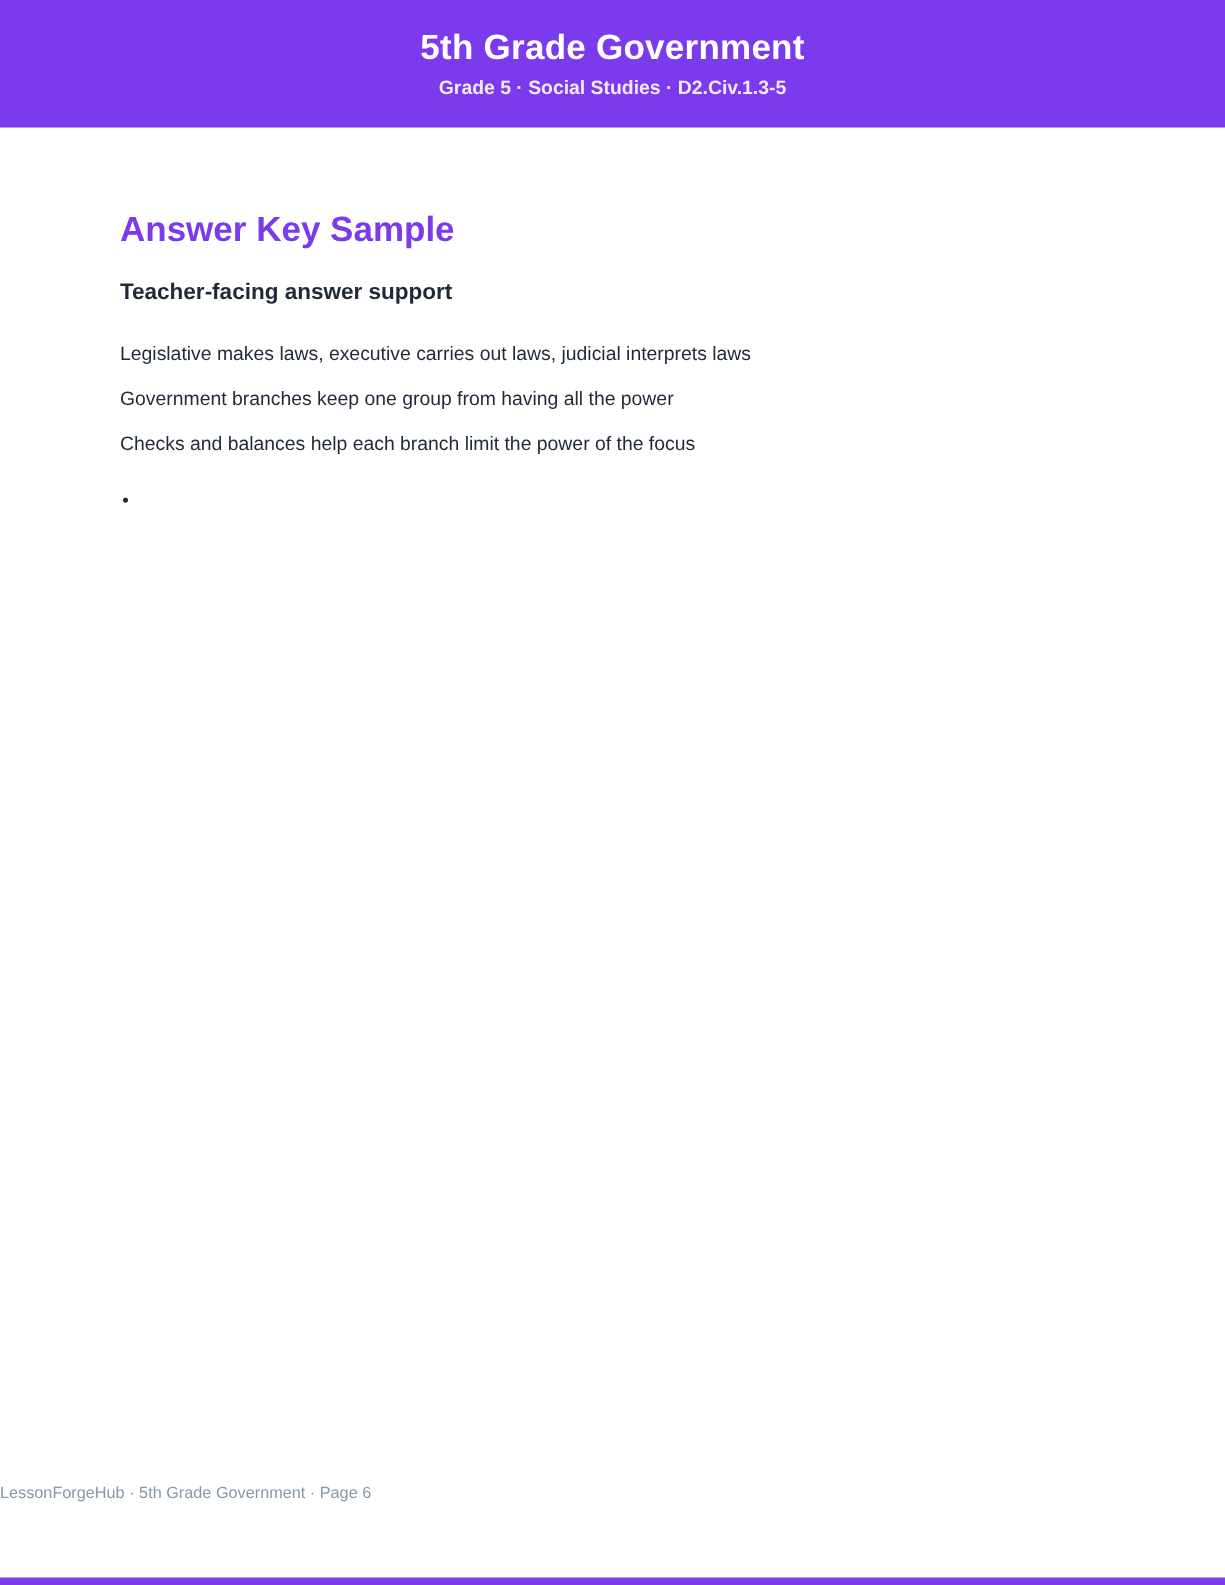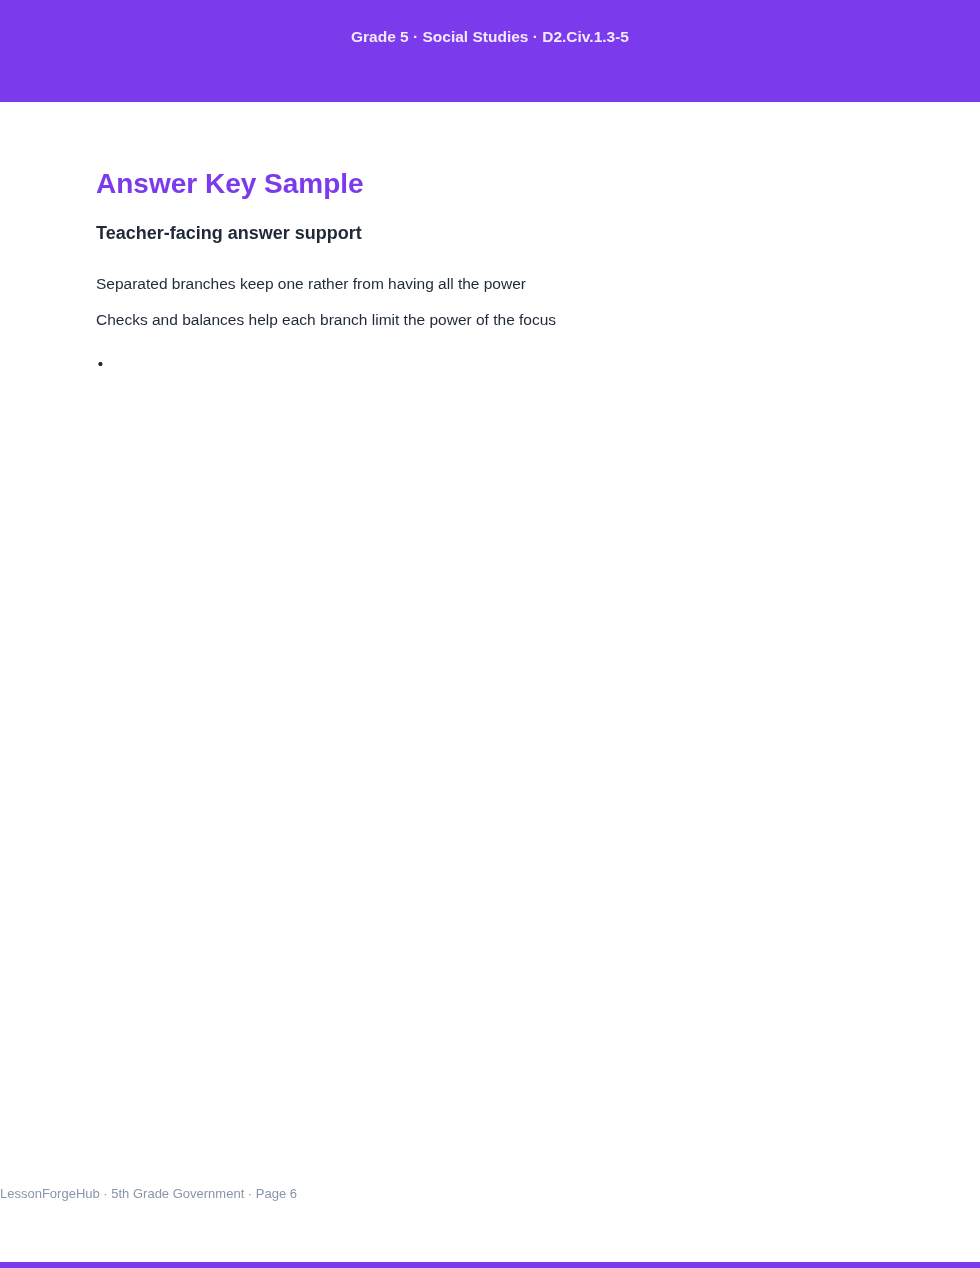--- a/index.html
+++ b/index.html
@@ -105,32 +105,34 @@
     height: 6px;
     background: #7c3aed;
   }
 </style>
 </head>
 <body>
 
 <div class="page">
 
   <div class="header">
+    <div class="header-title">5th Grade Government</div>
     <div class="header-subtitle">Grade 5 · Social Studies · D2.Civ.1.3-5</div>
   </div>
 
   <div class="content">
     <h1 class="section-title">Answer Key Sample</h1>
 
     <div class="subheading">Teacher-facing answer support</div>
 
     <div class="answer-lines">
 
+        <p class="answer-line">Legislative makes laws, executive carries out laws, judicial interprets laws</p>
 
-        <p class="answer-line">Separated branches keep one rather from having all the power</p>
+        <p class="answer-line">Government branches keep one group from having all the power</p>
 
 
         <p class="answer-line">Checks and balances help each branch limit the power of the focus</p>
       </div>
 
     <ul class="notes">
 
         <li class="note-item">
           <span class="bullet">•</span>
         </li>

